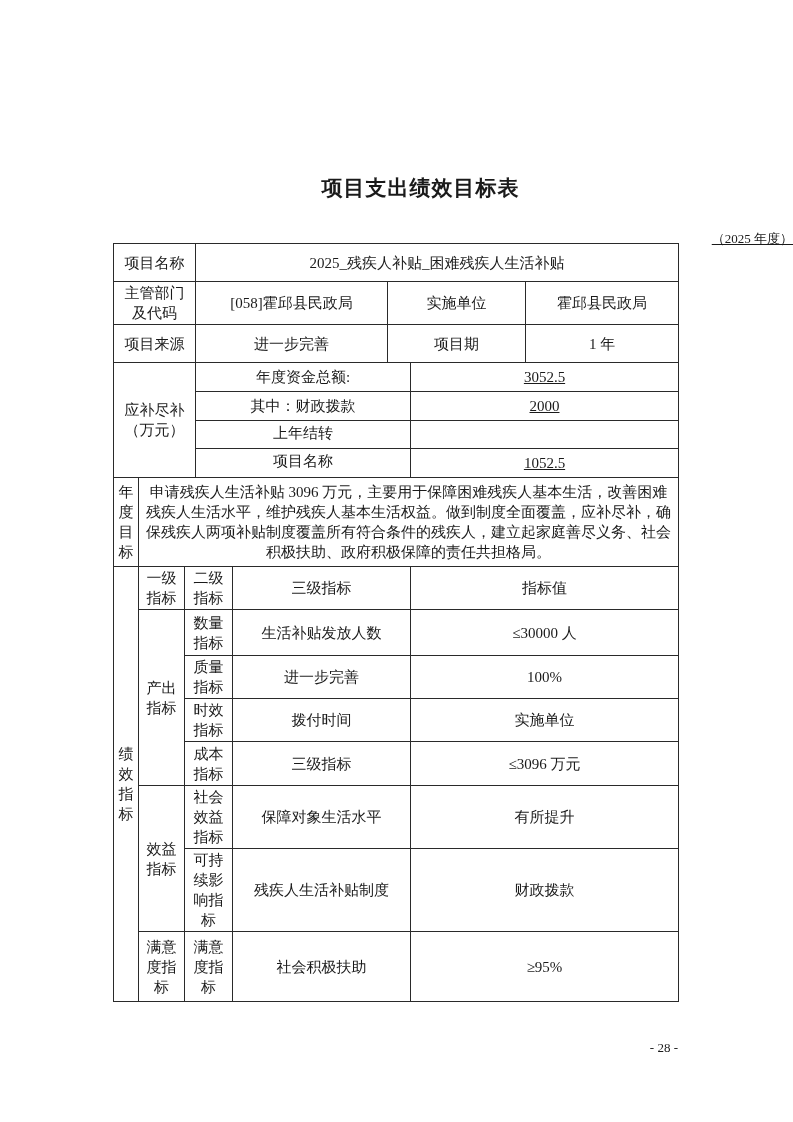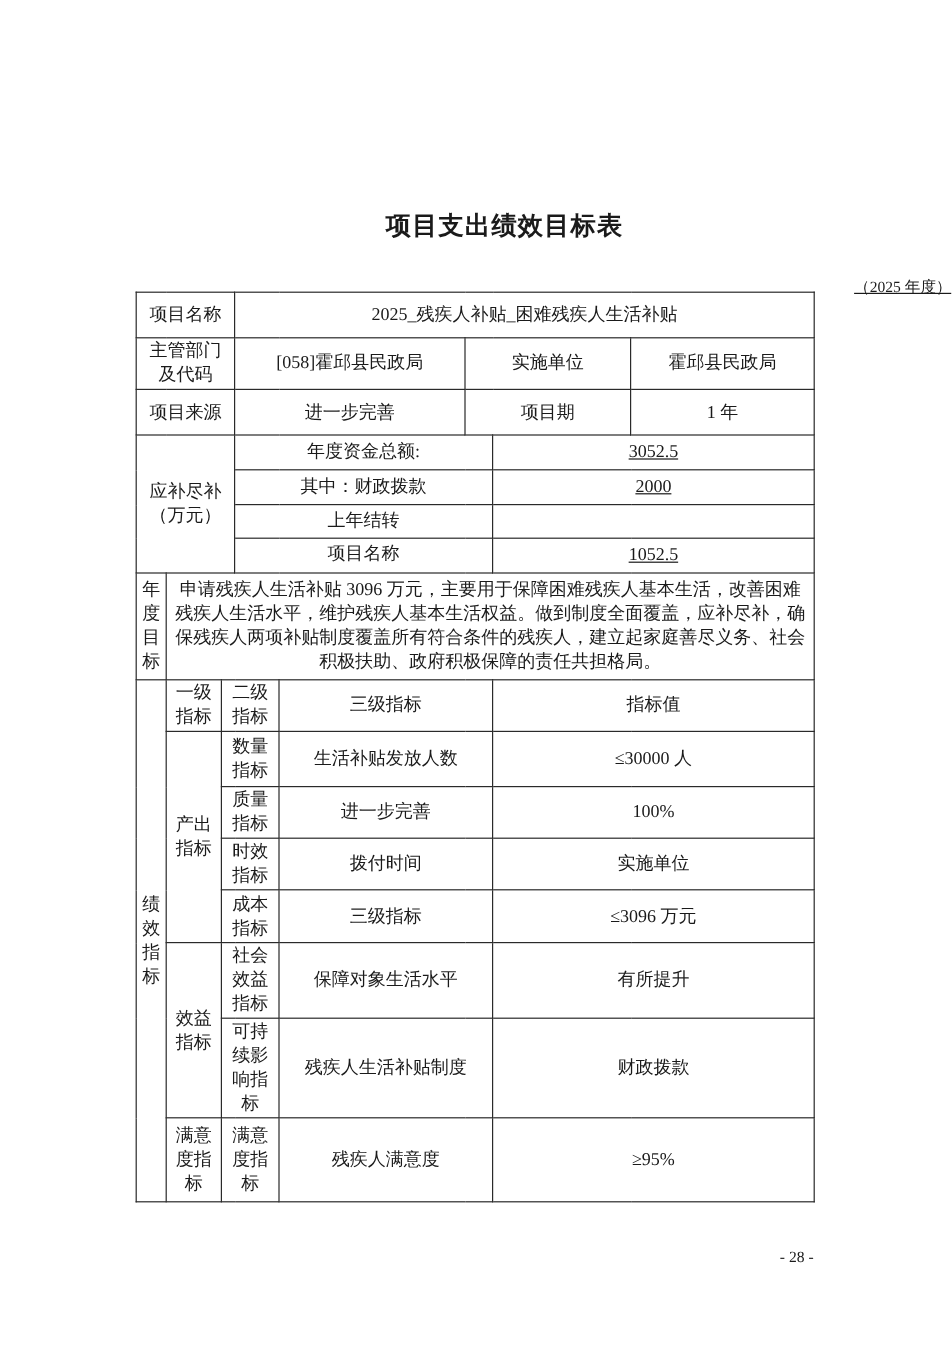--- a/index.html
+++ b/index.html
@@ -199,21 +199,21 @@
       <td colspan="2">财政拨款</td>
     </tr>
 
     <tr style="height:70px">
       <td class="ml">满意
 度指
 标</td>
       <td colspan="2" class="ml">满意
 度指
 标</td>
-      <td colspan="2">残疾人满意度</td>
+      <td colspan="2">社会积极扶助</td>
       <td colspan="2">≥95%</td>
     </tr>
   </tbody>
     </table>
 
   <div class="page-number">- 28 -</div>
 
 </div>
 
 </body></html>

